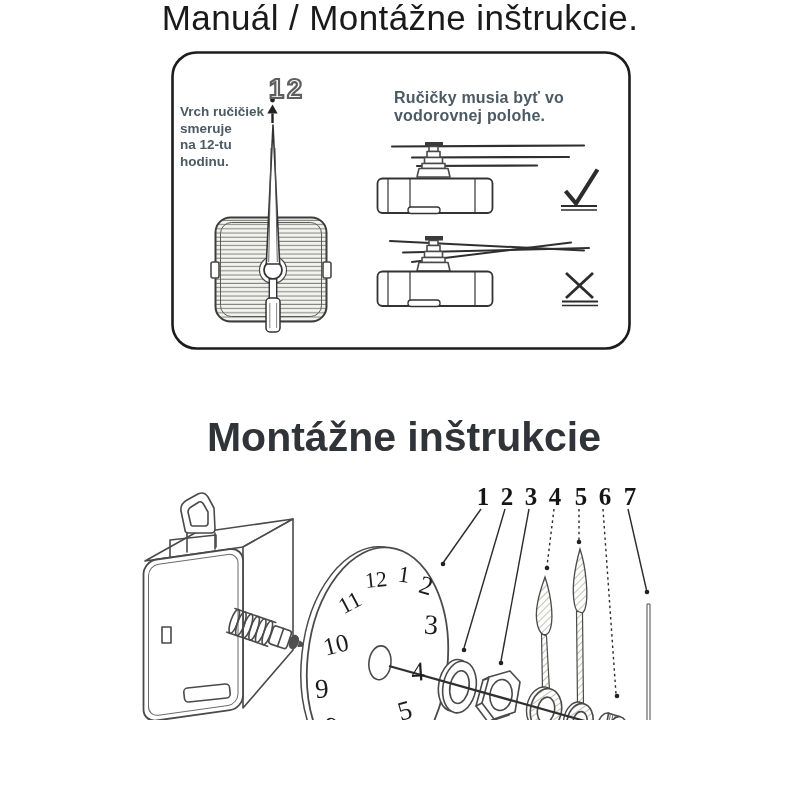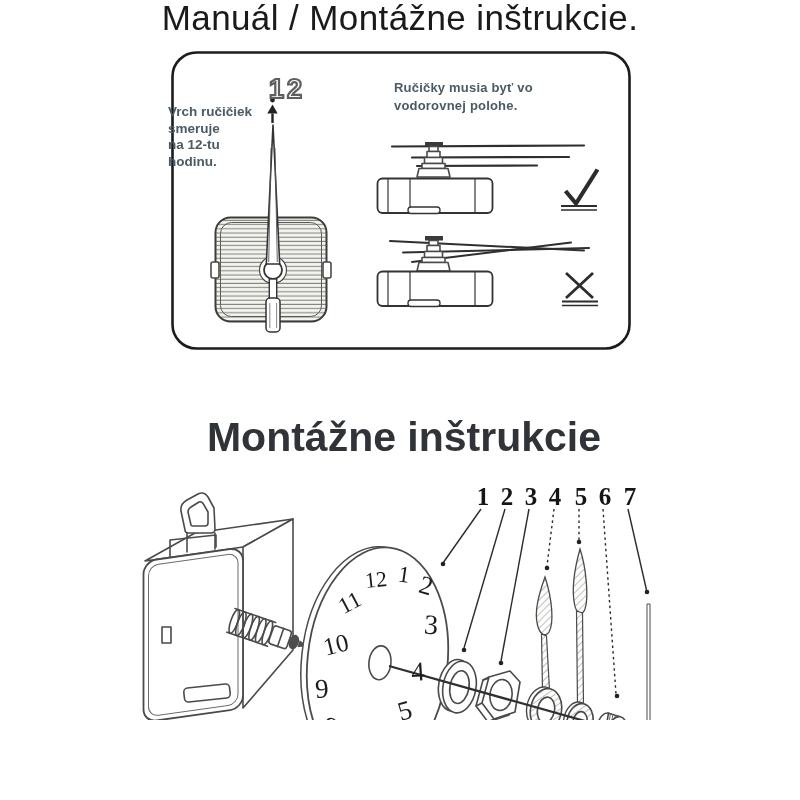--- a/index.html
+++ b/index.html
@@ -5,22 +5,22 @@
   html,body{margin:0;padding:0;background:#fff;}
   .page{position:relative;width:800px;height:720px;background:#fff;overflow:hidden;
         font-family:"Liberation Sans",sans-serif;}
   svg.art{position:absolute;left:0;top:0;}
   .abs{position:absolute;}
   .page-title{left:0;top:-2px;width:800px;text-align:center;font-size:35px;font-weight:400;
               color:#1a1a1a;letter-spacing:.4px;}
   .section-title{left:0;top:414px;width:808px;text-align:center;font-size:41px;font-weight:700;
                  color:#303438;}
   .note{font-weight:700;color:var(--note,#4b5a63);white-space:pre-line;}
-  .note-left{left:168px;top:104px;font-size:13.5px;line-height:16.5px;}
-  .note-right{left:394px;top:79px;font-size:13px;line-height:17.5px;letter-spacing:.2px;}
+  .note-left{left:180px;top:104px;font-size:13.5px;line-height:16.5px;}
+  .note-right{left:394px;top:89px;font-size:16px;line-height:17.5px;letter-spacing:.2px;}
   .twelve{left:269px;top:74px;font-size:27px;font-weight:800;letter-spacing:3px;color:#fff;
           -webkit-text-stroke:2.2px #5f5f5f;text-shadow:0 0 1px #777;}
   .pn{position:absolute;transform:translate(-50%,-50%);font-family:"Liberation Serif",serif;
       font-size:25px;font-weight:700;color:#151515;}
   .num{position:absolute;font-family:"Liberation Serif",serif;color:#1c1c1c;font-weight:400;}
   .s  {stroke:#4a4a4a;fill:none;stroke-width:1.6;stroke-linejoin:round;stroke-linecap:round;}
   .sw {stroke:#4a4a4a;fill:#fff;stroke-width:1.6;stroke-linejoin:round;}
   .k  {stroke:#2f2f2f;fill:none;stroke-linecap:round;}
   .ld {stroke:#2b2b2b;fill:none;stroke-width:1.4;}
   .ldd{stroke:#2b2b2b;fill:none;stroke-width:1.4;stroke-dasharray:2.5,3.2;}

